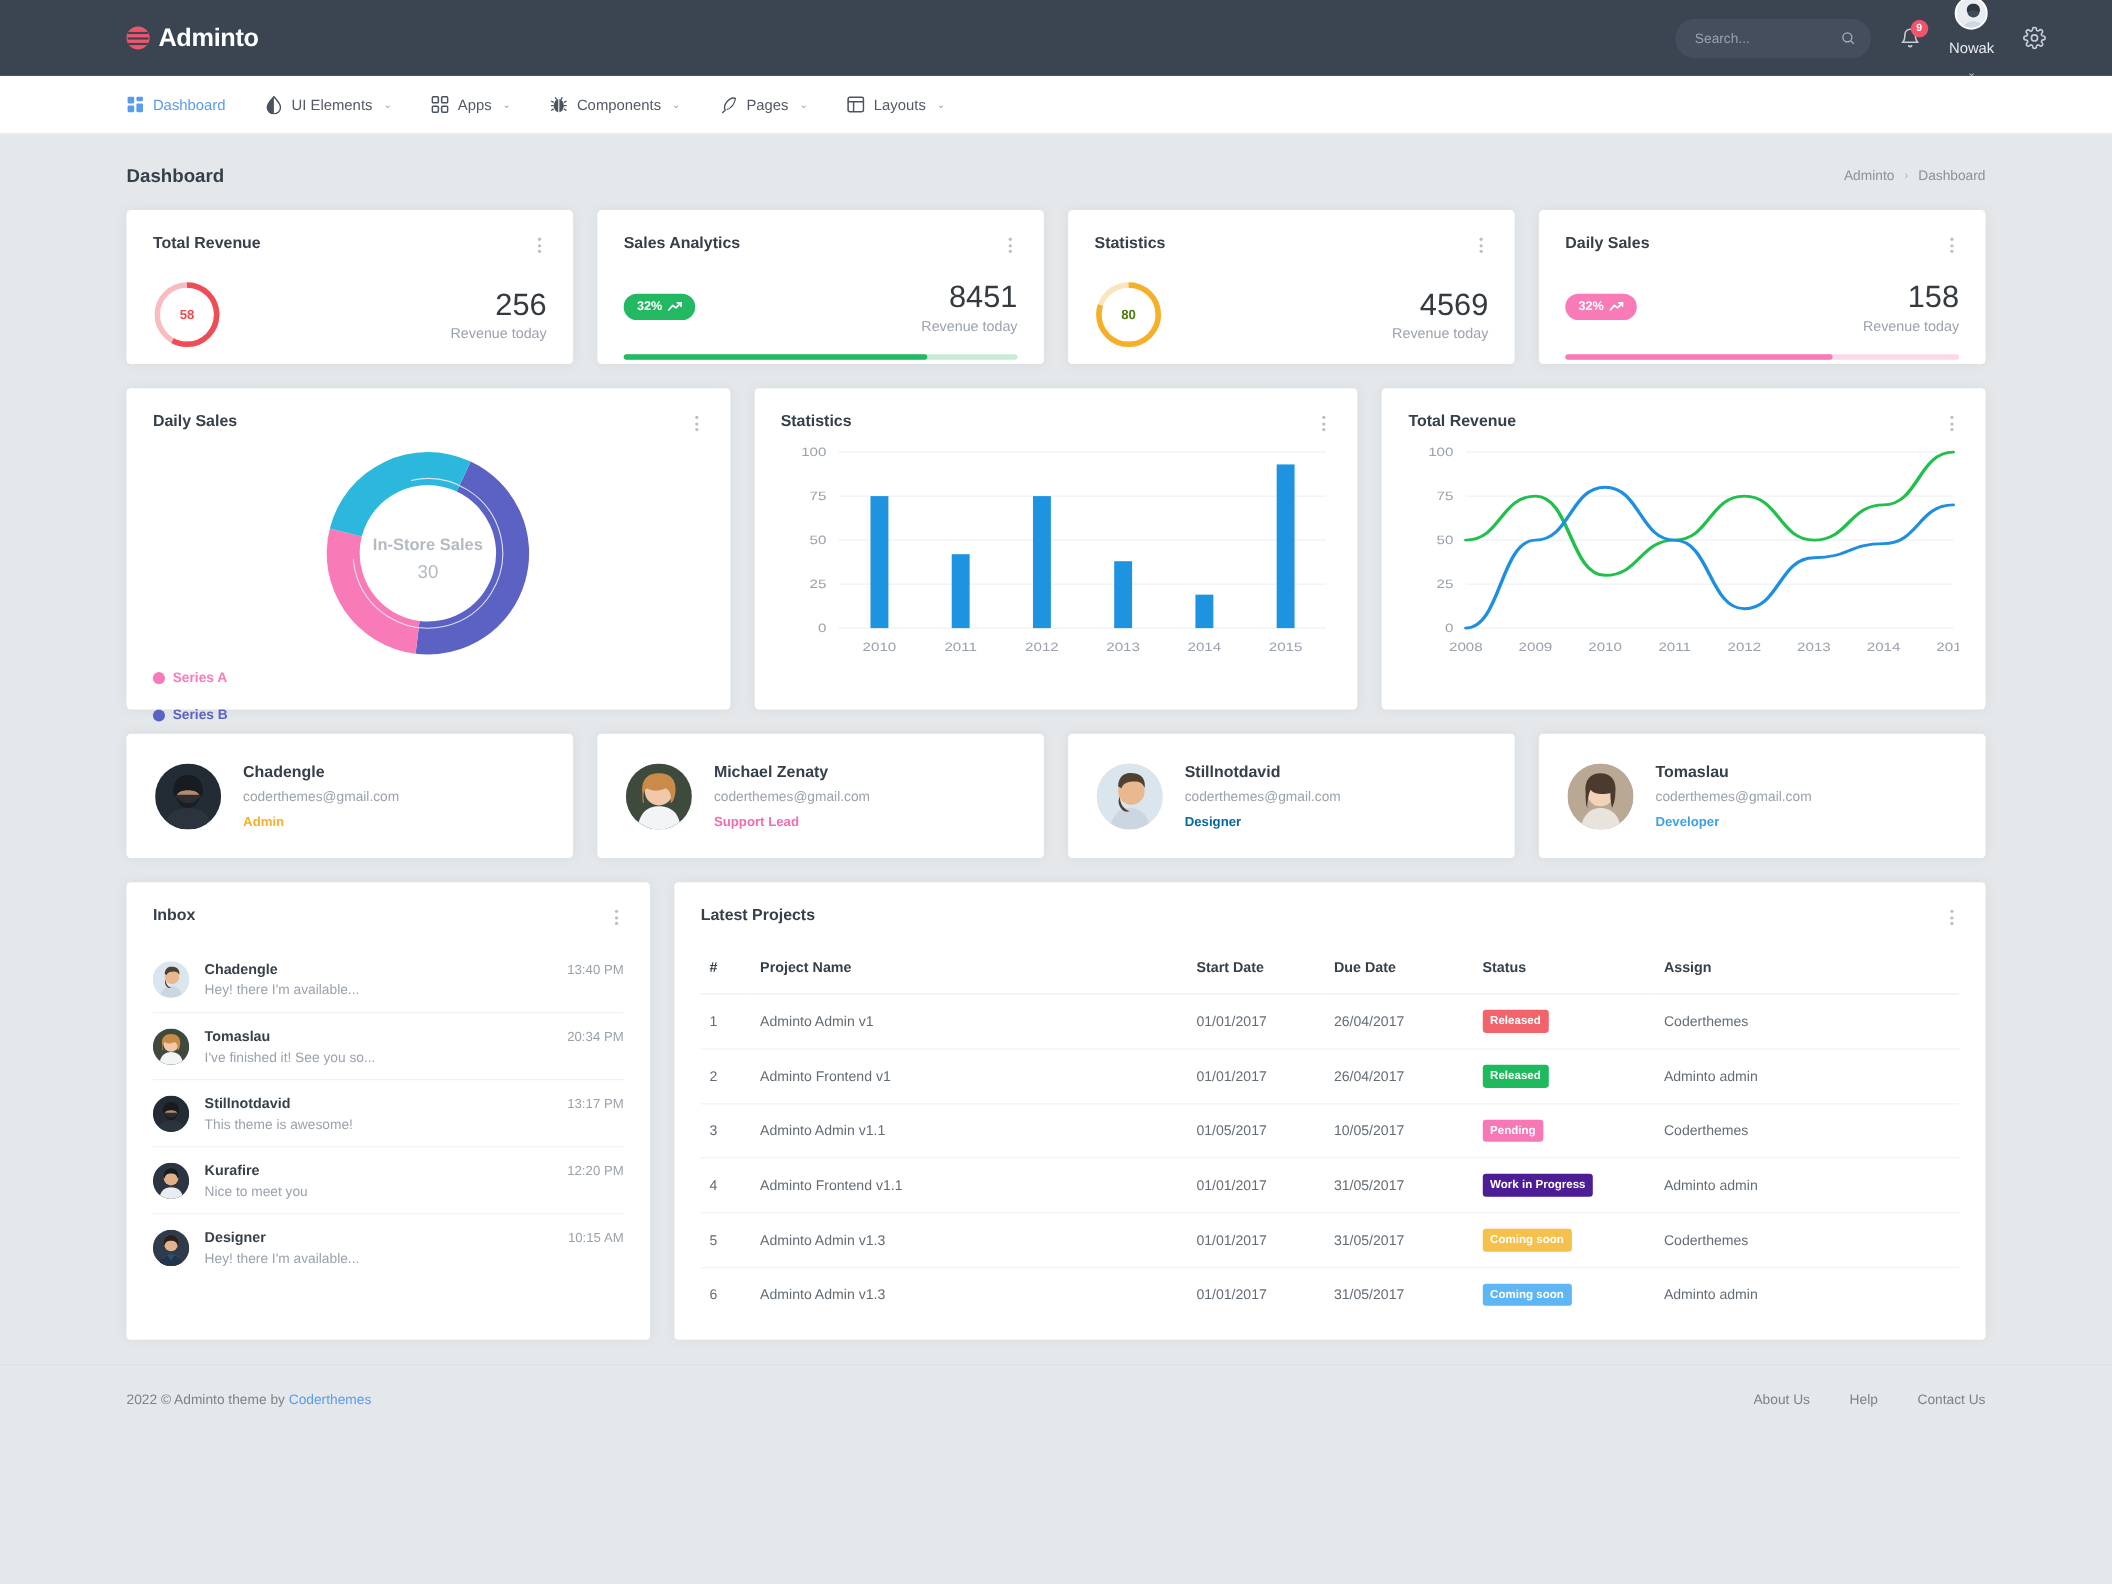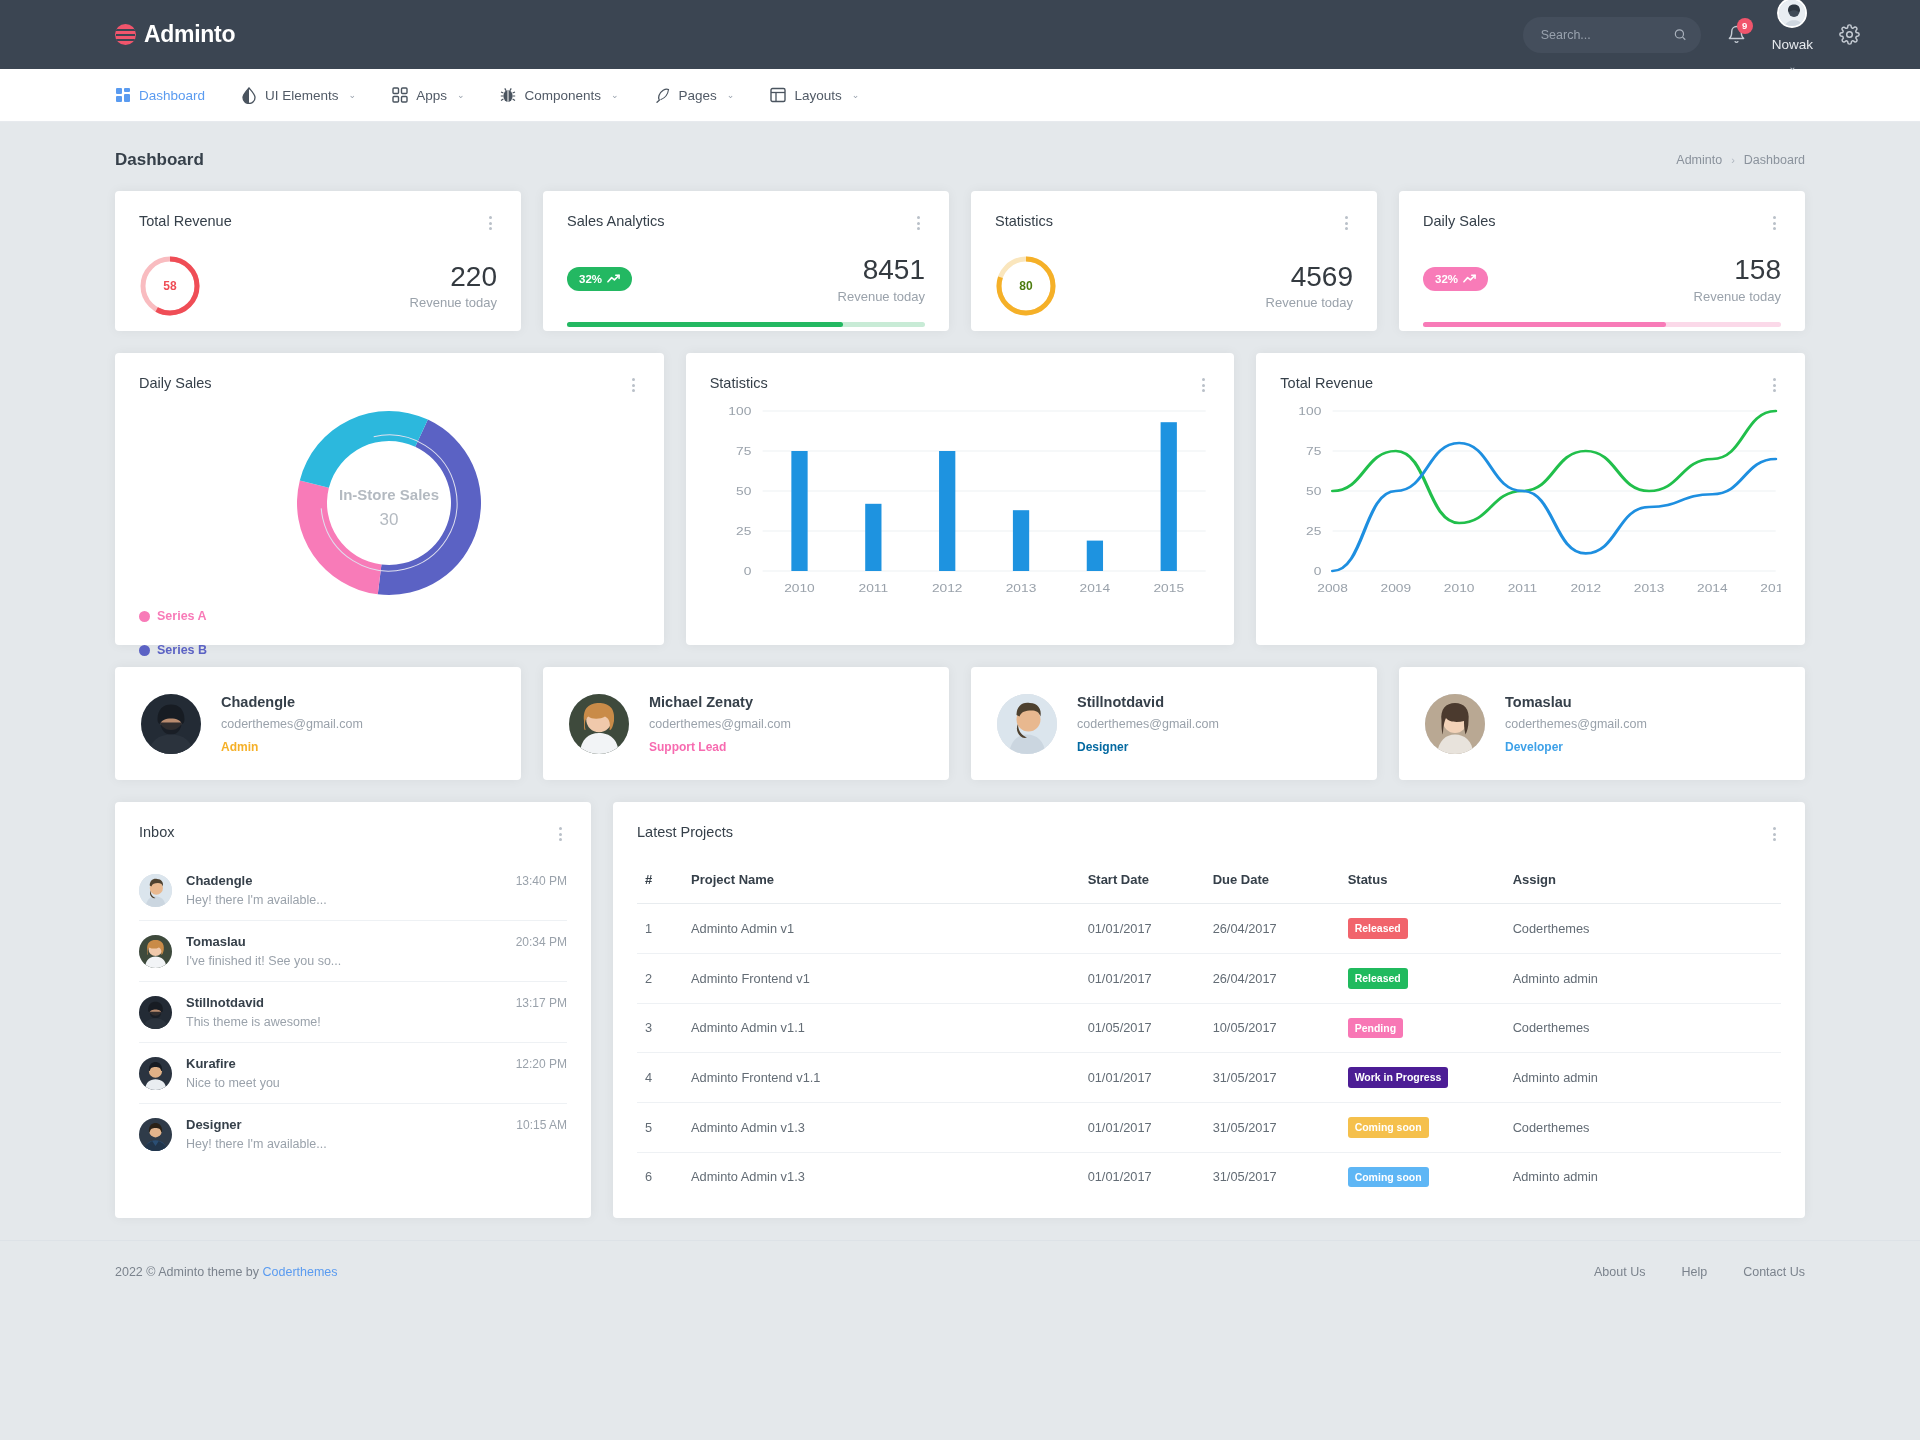--- a/index.html
+++ b/index.html
@@ -77,21 +77,21 @@
   .crumb { font-size: 12.5px; color: #8a929c; display: flex; align-items: center; gap: 9px; }
   .crumb a { color: #8a929c; text-decoration: none; cursor: pointer; }
   .crumb .sep { color: #adb5be; font-size: 11px; }
 
   .row { display: flex; gap: 22px; margin-bottom: 22px; }
   .card {
     background: #fff; border-radius: 4px; box-shadow: 0 0 12px rgba(0,0,0,.055);
     padding: 22px 24px; position: relative; flex: 1; min-width: 0;
   }
   .card-head { display: flex; align-items: flex-start; justify-content: space-between; }
-  .card-title { font-size: 14.5px; font-weight: 400; color: #36404a; }
+  .card-title { font-size: 14.5px; font-weight: 700; color: #36404a; }
   .dots { display: flex; flex-direction: column; gap: 2.6px; cursor: pointer; padding: 3px 5px; }
   .dots i { width: 3px; height: 3px; border-radius: 50%; background: #b9c0c8; display: block; }
 
   
   .wcard { height: 140px; }
   .w-body { display: flex; align-items: center; justify-content: space-between; margin-top: 22px; }
   .w-num { font-size: 28px; color: #343a40; font-weight: 400; text-align: right; line-height: 1.05; }
   .w-sub { font-size: 13px; color: #9aa2ab; text-align: right; margin-top: 4px; }
   .ring { position: relative; width: 62px; height: 62px; flex: none; }
   .ring span {
@@ -288,21 +288,21 @@
             <i></i>
             <i></i>
           </div>
         </div>
         <div class="w-body">
           <div class="ring"><svg width="62" height="62" viewBox="0 0 62 62">
               <circle cx="31" cy="31" r="27" fill="none" stroke="#f9bcc0" stroke-width="5"></circle>
               <circle cx="31" cy="31" r="27" fill="none" stroke="#ef4d56" stroke-width="5" stroke-dasharray="98.39468191043233 71.2513213834165" transform="rotate(-90 31 31)"></circle>
             </svg><span style="color:#ef4d56">58</span></div>
           <div>
-            <div class="w-num">220</div>
+            <div class="w-num">256</div>
             <div class="w-sub">Revenue today</div>
           </div>
         </div>
       </div>
       <div class="card wcard">
         <div class="card-head">
           <div class="card-title">Sales Analytics</div>
           <div class="dots">
             <i></i>
             <i></i>

